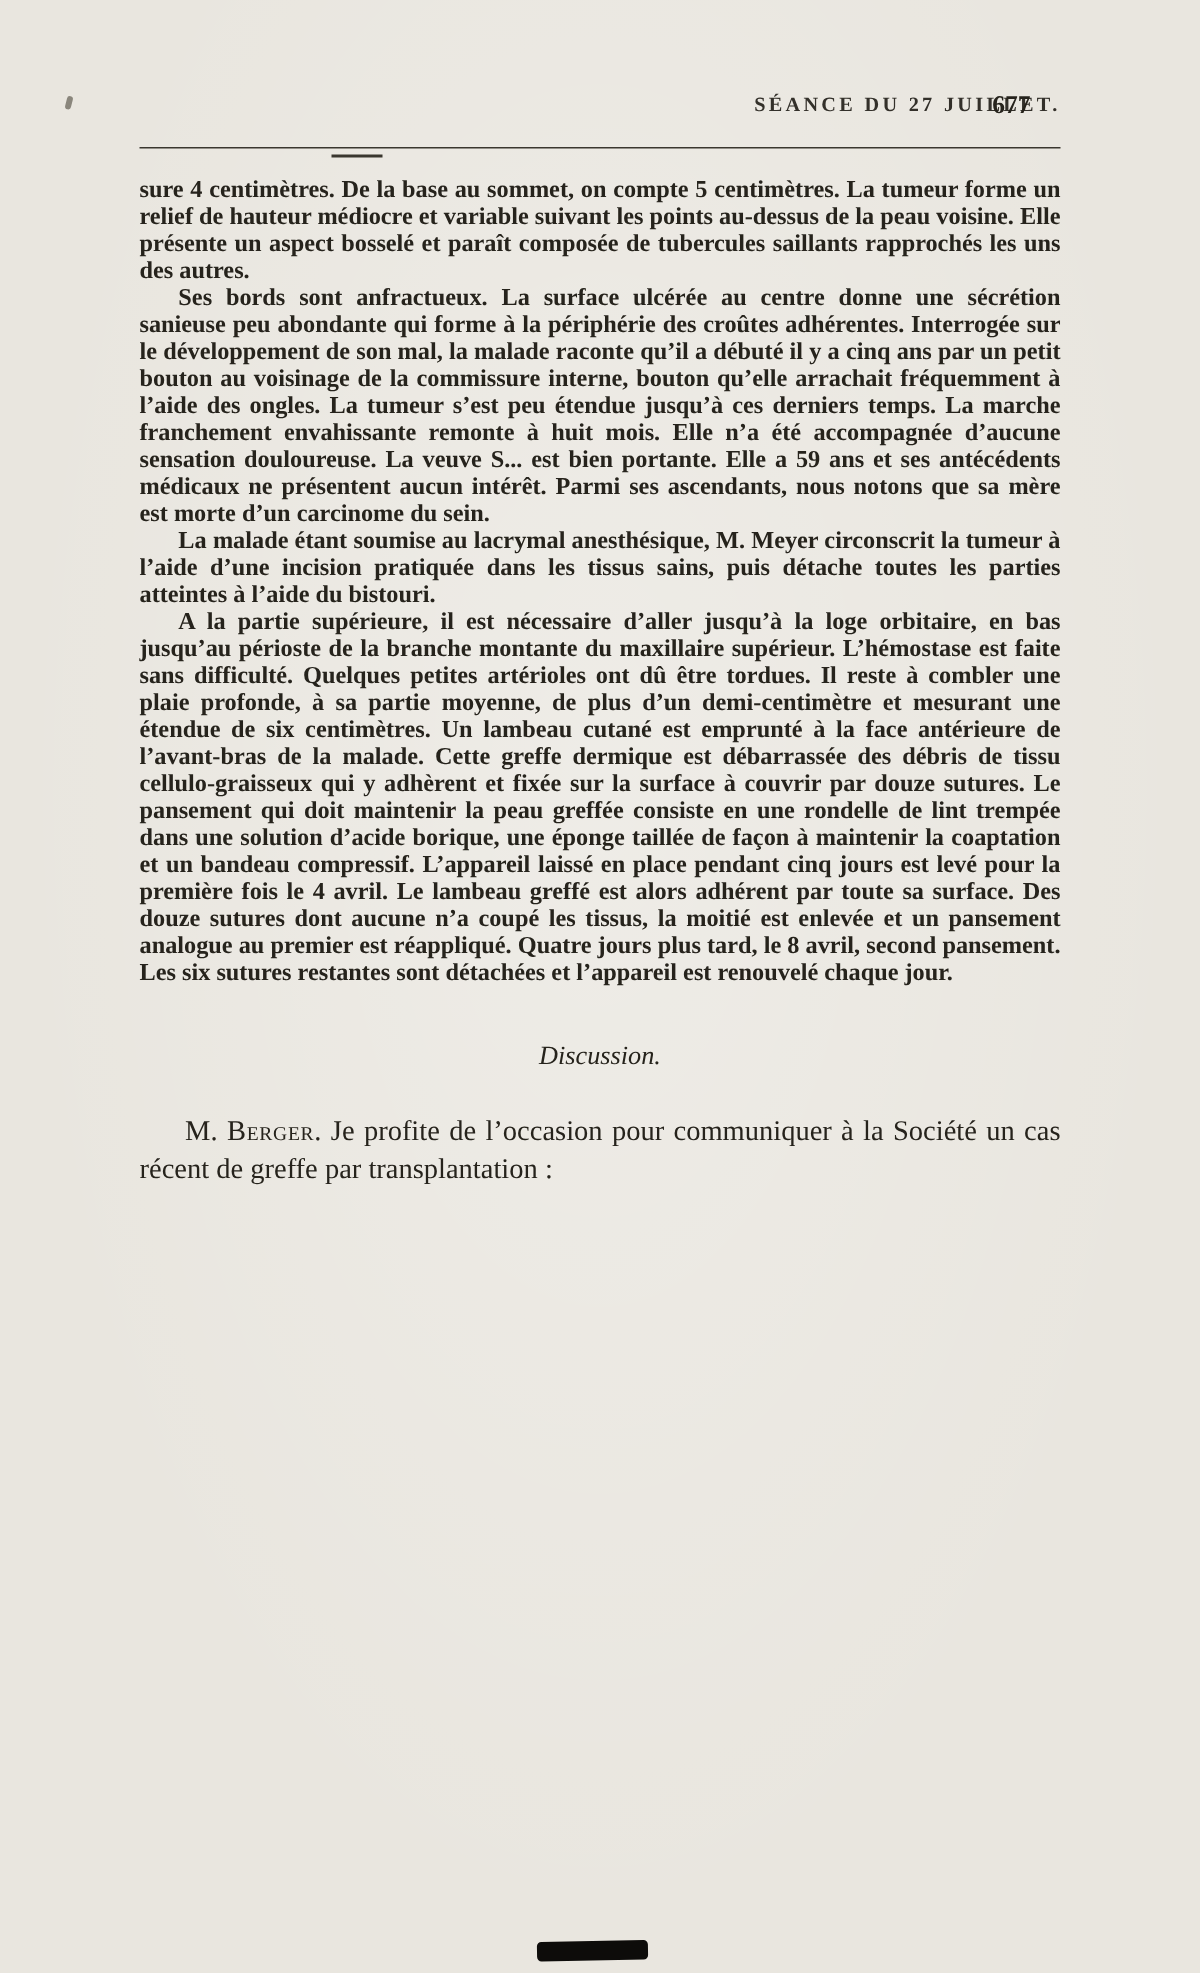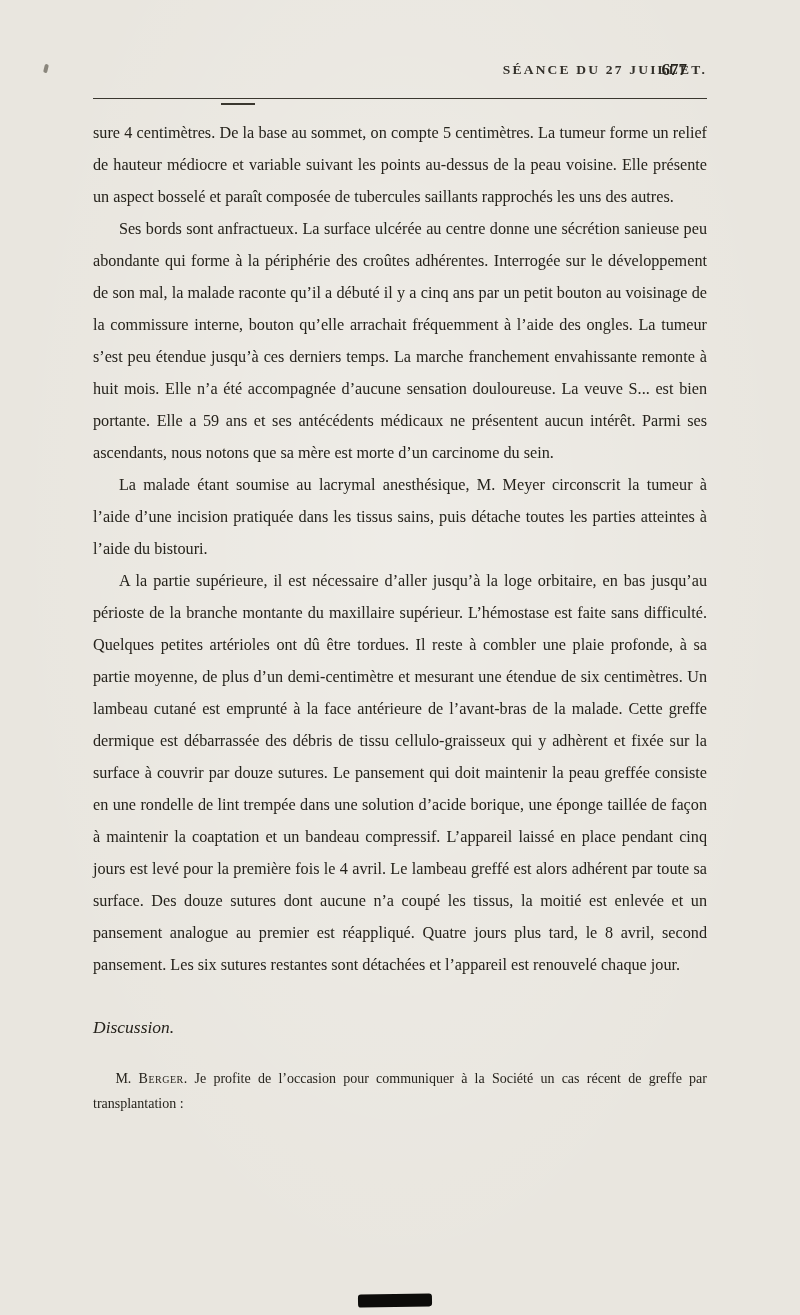--- a/index.html
+++ b/index.html
@@ -62,37 +62,38 @@
   .rule-artifact {
     width: 34px;
     height: 2px;
     background: #3a372f;
     margin-left: 128px;
     margin-bottom: 12px;
   }
   .body-text p {
     margin: 0;
     font-size: 16.2px;
-    line-height: 32px;
+    line-height: 18px;
     text-align: justify;
     text-indent: 1.6em;
+    font-weight: bold;
   }
   .body-text p.no-indent {
     text-indent: 0;
   }
   .discussion-heading {
-    text-align: left;
+    text-align: center;
     font-style: italic;
     font-size: 17.5px;
     font-weight: normal;
     margin: 36px 0 28px 0;
   }
   .discussion-para {
     margin: 0;
-    font-size: 14px;
+    font-size: 19px;
     line-height: 25px;
     text-align: justify;
     text-indent: 1.6em;
   }
   .smallcaps {
     font-variant: small-caps;
     letter-spacing: 0.5px;
   }
   .scan-mark-top {
     position: absolute;

